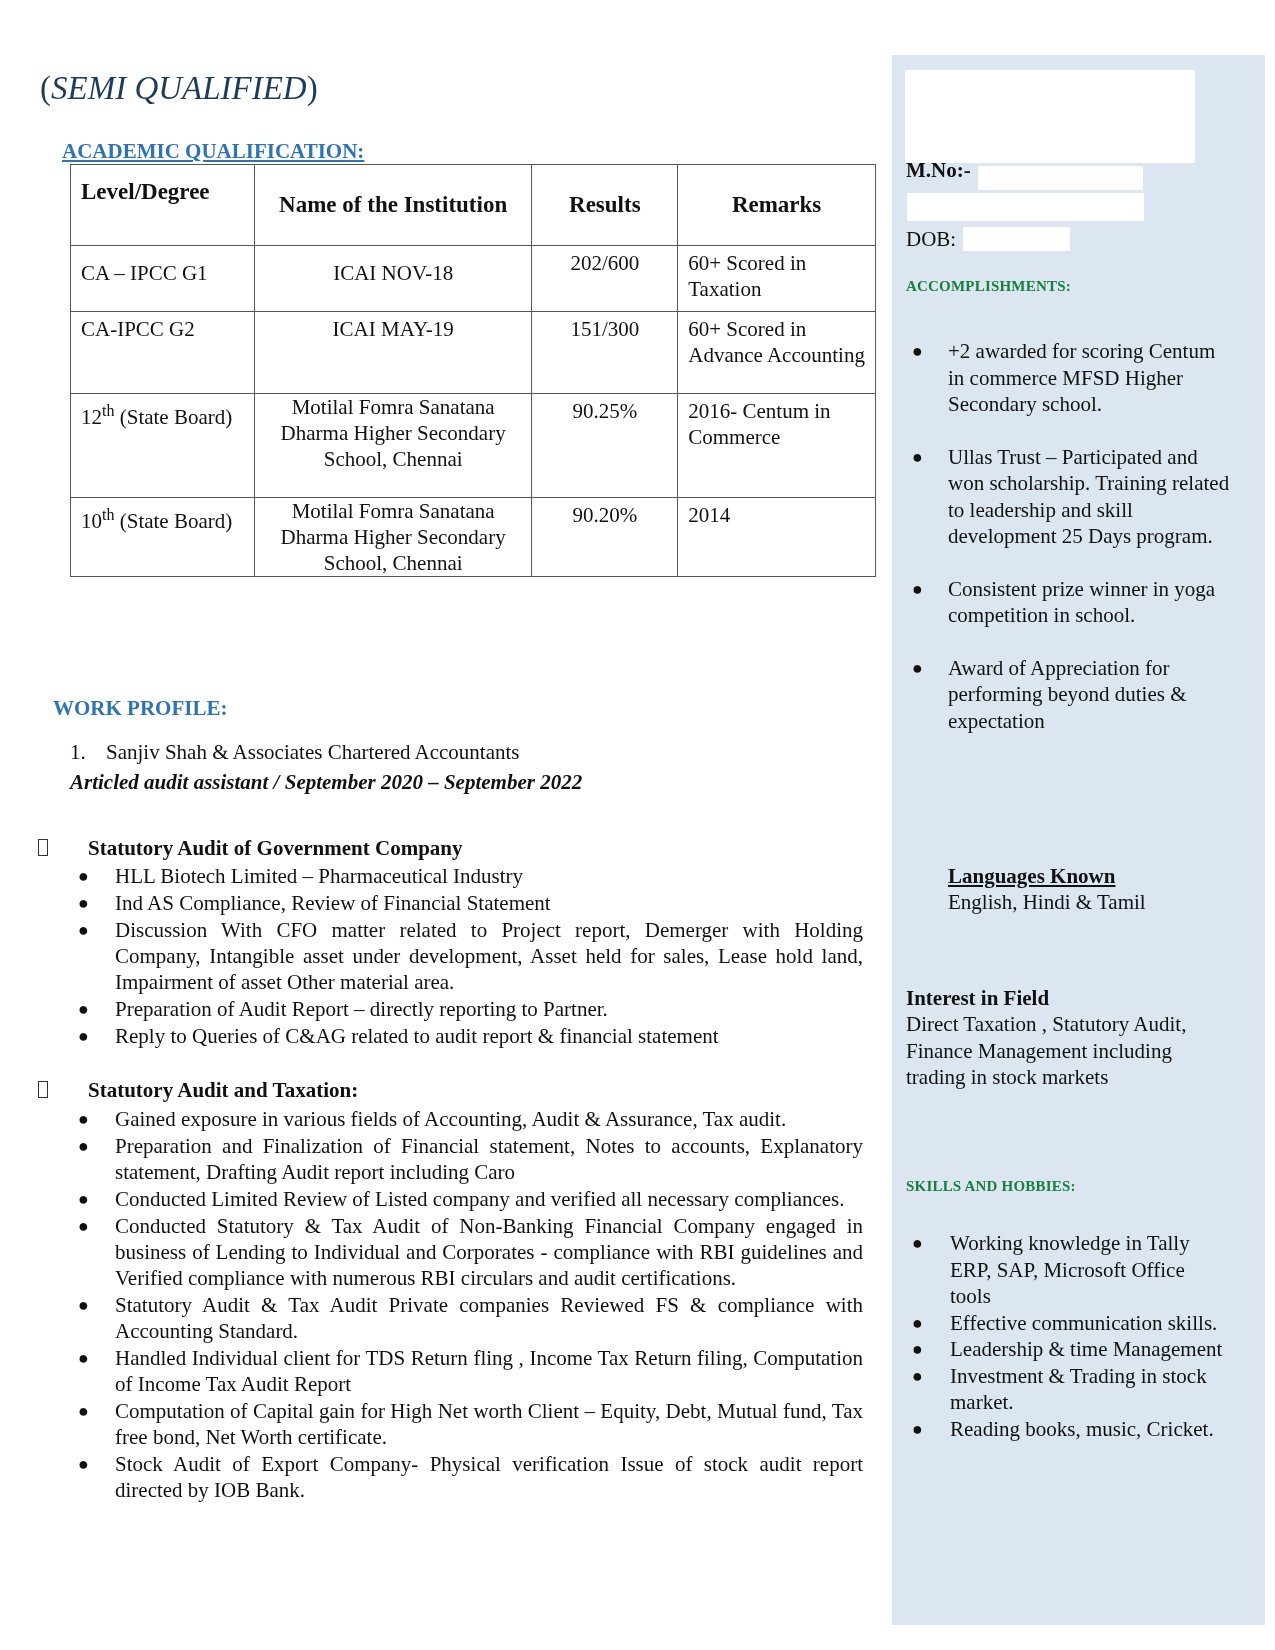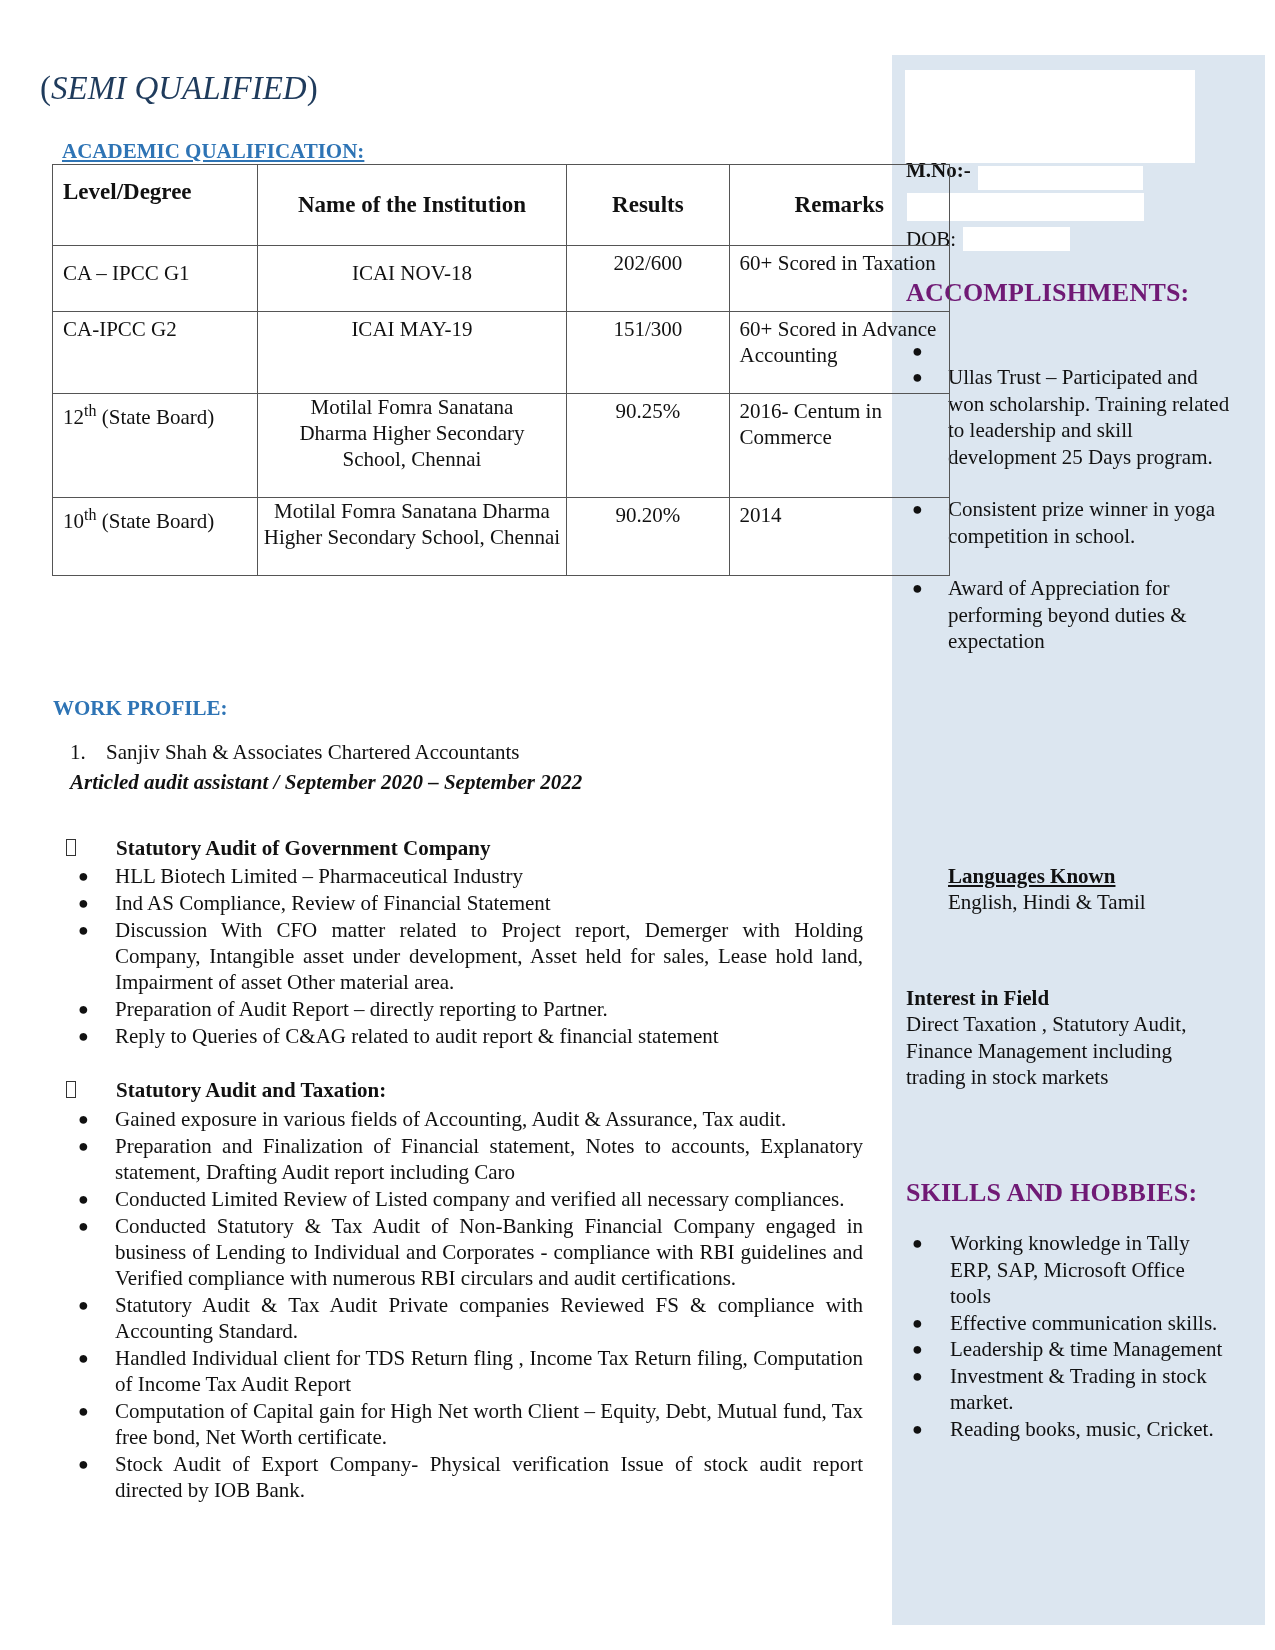--- a/index.html
+++ b/index.html
@@ -5,42 +5,42 @@
   html, body { margin: 0; padding: 0; background: #ffffff; }
   body { width: 1275px; height: 1650px; position: relative; overflow: hidden;
          font-family: "Liberation Serif", serif; color: #111; }
   .page { position: absolute; left: 0; top: 0; width: 1275px; height: 1650px; }
 
   
   .sidebar { position: absolute; left: 892px; top: 55px; width: 373px; height: 1570px; background: #dce6f0; }
   .photo-box { position: absolute; left: 905px; top: 70px; width: 290px; height: 93px; background: #ffffff; }
   .side-text { position: absolute; left: 906px; font-size: 21px; line-height: 26.5px; color: #111; }
   .redact { position: absolute; background: #ffffff; }
-  .side-heading { position: absolute; left: 906px; font-size: 26px; font-weight: bold; color: #701a75; letter-spacing: 0.2px; }
+  .side-heading { position: absolute; left: 906px; font-size: 15px; font-weight: bold; color: #15803d; letter-spacing: 0.2px; }
   .side-list { position: absolute; left: 906px; width: 330px; margin: 0; padding: 0; list-style: none; }
   .side-list li { position: relative; padding-left: 42px; font-size: 21px; line-height: 26.5px; }
   .side-list li .bullet { position: absolute; left: 6px; top: 0; font-size: 18px; }
 
   
   .title { position: absolute; left: 40px; top: 70px; font-size: 33px; font-style: italic; color: #1f3b5c; }
   .title .paren { font-style: normal; }
   .heading { position: absolute; font-size: 21px; font-weight: bold; color: #2e74b5; }
 
-  table.acad { position: absolute; left: 52px; top: 164px; width: 898px; border-collapse: collapse; font-size: 21px; }
+  table.acad { position: absolute; left: 70px; top: 164px; width: 806px; border-collapse: collapse; font-size: 21px; }
   table.acad td, table.acad th { border: 1.5px solid #555; vertical-align: top; padding: 4px 10px; line-height: 26px; }
   table.acad th { font-weight: bold; font-size: 23px; vertical-align: middle; height: 62px; }
   table.acad th.lvl { text-align: left; vertical-align: top; padding-top: 14px; }
   .c { text-align: center; }
   sup { font-size: 16px; }
 
   .org { position: absolute; left: 70px; top: 740px; font-size: 21px; font-weight: normal; }
   .org .num { display: inline-block; width: 36px; }
   .role { position: absolute; left: 70px; top: 770px; font-size: 21px; font-weight: bold; font-style: italic; }
 
-  .sec-head { position: absolute; left: 38px; font-size: 21px; font-weight: bold; margin-left: 28px; }
+  .sec-head { position: absolute; left: 38px; font-size: 21px; font-weight: bold; }
   .sec-head .box { display: inline-block; width: 8px; height: 15px; border: 1px solid #333; margin-right: 40px; vertical-align: -1px; }
 
   .work-list { position: absolute; left: 75px; width: 788px; margin: 0; padding: 0; list-style: none; }
   .work-list li { position: relative; padding-left: 40px; font-size: 21px; line-height: 26px; text-align: justify; margin-bottom: 1px; }
   .work-list li .bullet { position: absolute; left: 3px; top: 0; font-size: 18px; }
 </style>
 </head>
 <body>
 
 <div class="page">
@@ -49,21 +49,21 @@
   <div class="photo-box"></div>
 
   <div class="side-text" style="top:157px;font-weight:bold;">M.No:-</div>
   <div class="redact" style="left:978px;top:166px;width:165px;height:24px;"></div>
   <div class="redact" style="left:907px;top:193px;width:237px;height:28px;"></div>
   <div class="side-text" style="top:226px;">DOB:</div>
   <div class="redact" style="left:963px;top:227px;width:107px;height:24px;"></div>
 
   <div class="side-heading" style="top:278px;">ACCOMPLISHMENTS:</div>
   <ul class="side-list" style="top:338px;">
-    <li style="margin-bottom:26px;"><span class="bullet">●</span></li>
+    <li style="margin-bottom:26px;"><span class="bullet">●</span><span> +2 awarded for scoring Centum in commerce MFSD Higher Secondary school.</span></li>
     <li style="margin-bottom:26px;"><span class="bullet">●</span><span>Ullas Trust – Participated and won scholarship. Training related to leadership and skill development 25 Days program.</span></li>
     <li style="margin-bottom:26px;"><span class="bullet">●</span><span>Consistent prize winner in yoga competition in school.</span></li>
     <li><span class="bullet">●</span><span>Award of Appreciation for performing beyond duties &amp; expectation</span></li>
   </ul>
 
   <div class="side-text" style="left:948px;top:863px;font-weight:bold;text-decoration:underline;">Languages  Known</div>
   <div class="side-text" style="left:948px;top:889px;">English, Hindi &amp; Tamil</div>
 
   <div class="side-text" style="top:985px;font-weight:bold;">Interest in Field</div>
   <div class="side-text" style="top:1011px;width:320px;">Direct Taxation , Statutory Audit, Finance Management including trading in stock markets</div>

